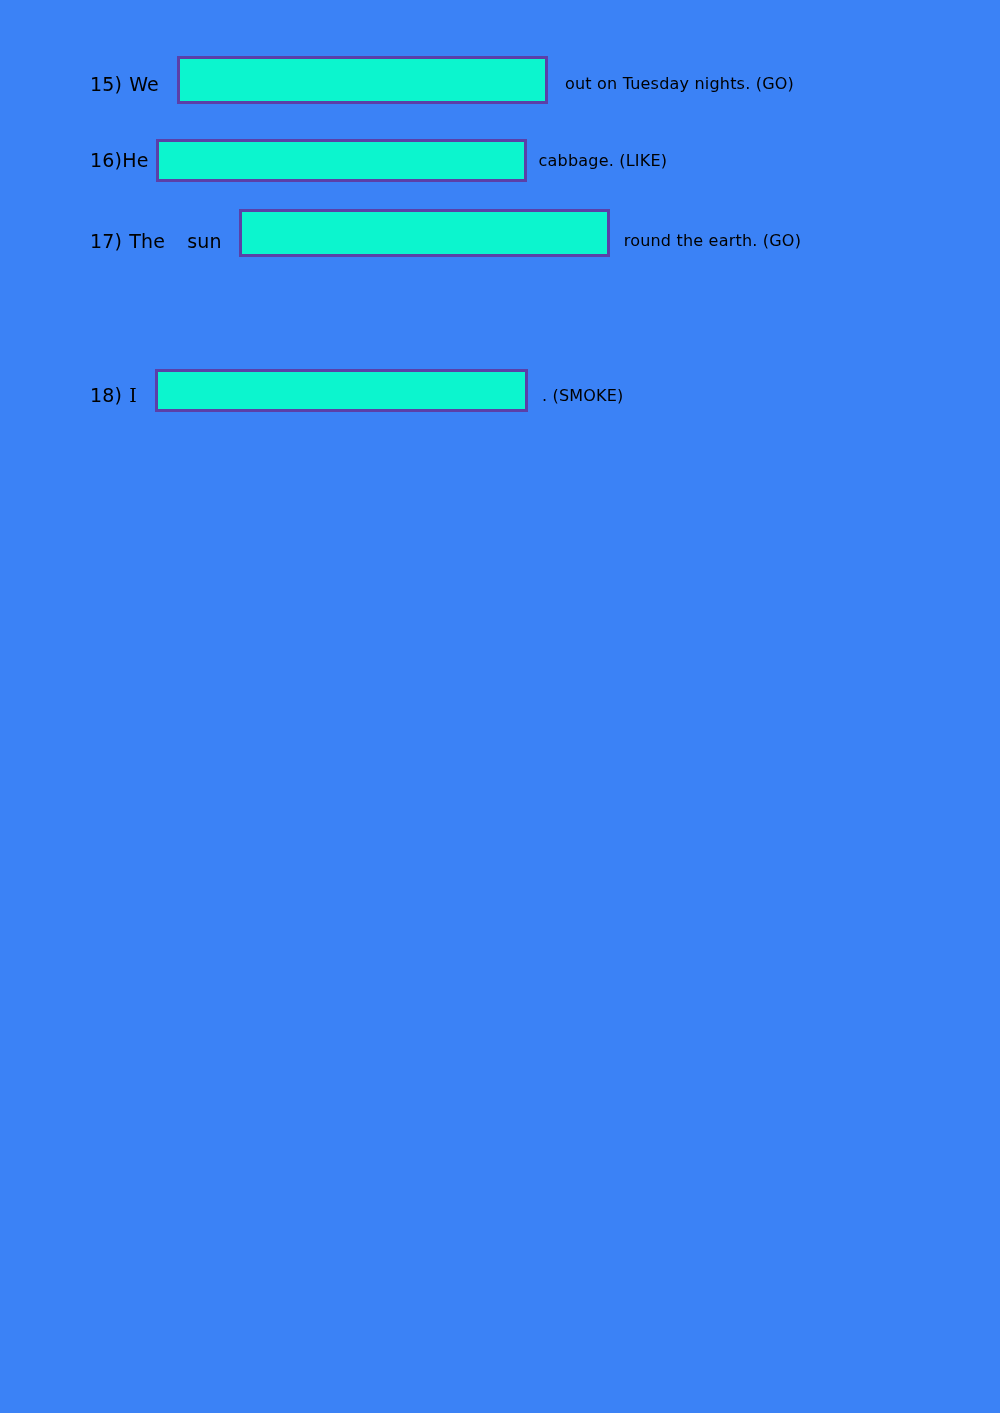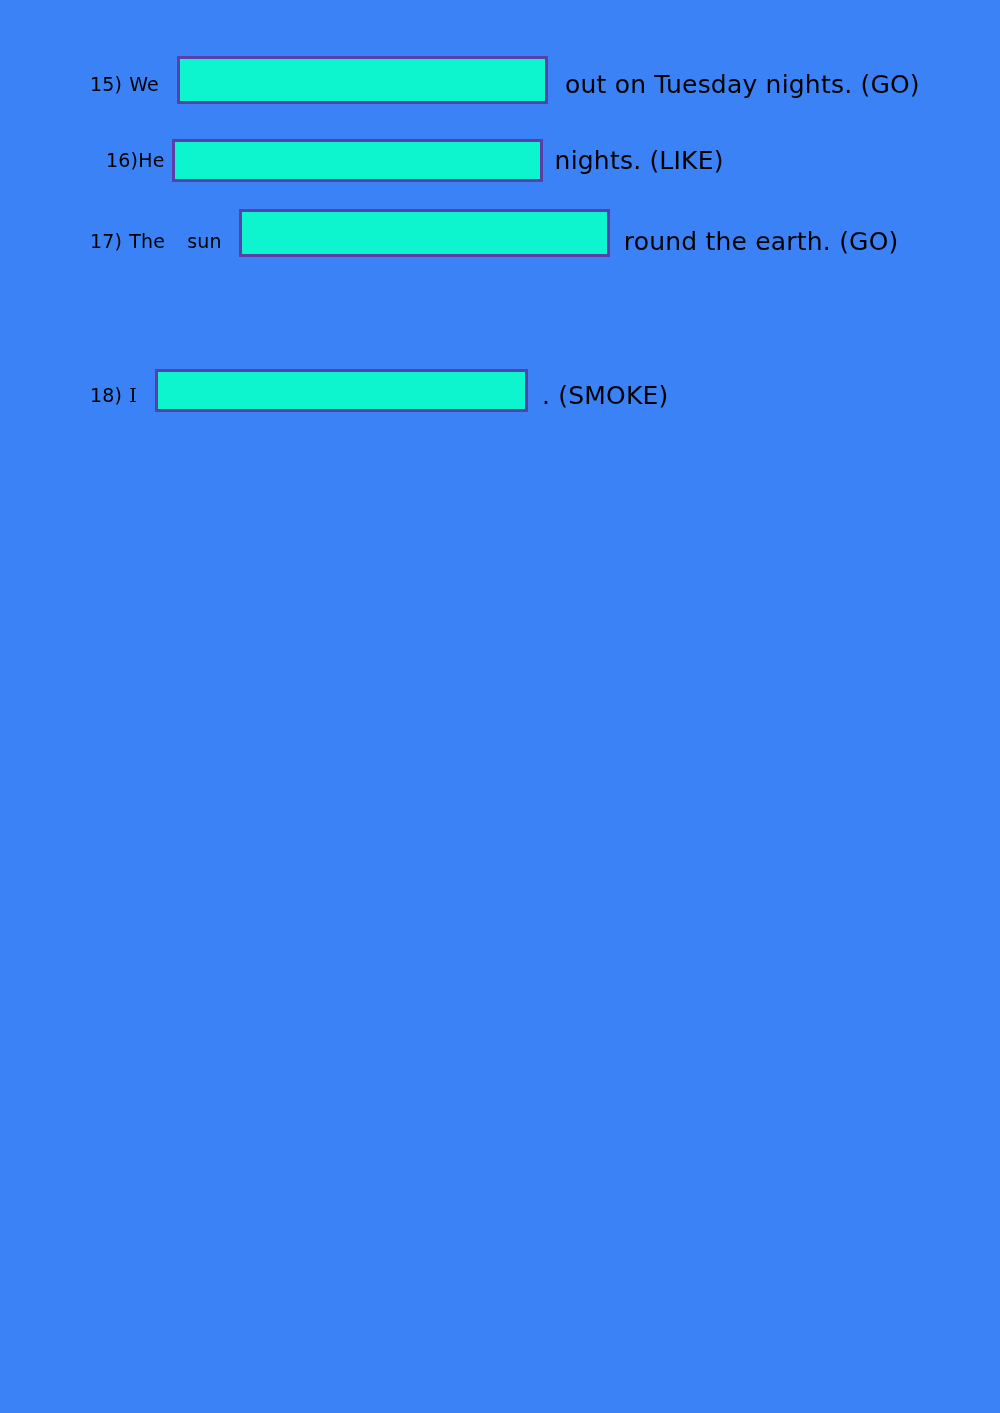--- a/index.html
+++ b/index.html
@@ -56,29 +56,29 @@
     margin: 0;
     font-family: "DejaVu Sans", sans-serif;
     font-size: 17px;
     color: #000000;
     outline: none;
     border-radius: 0;
   }
   .blank-input::placeholder { color: transparent; }
 
   .q-tail {
-    font-size: 25px;
+    font-size: 16px;
     line-height: 1;
     color: #000000;
     letter-spacing: 0.2px;
   }
 
   
   #row-15 { left: 90px;  top: 60px;  }
-  #row-16 { left: 106px;  top: 139px; justify-content: center; }
+  #row-16 { left: 90px;  top: 139px; justify-content: center; }
   #row-17 { left: 90px;  top: 217px; }
   #row-18 { left: 90px;  top: 296px; }
   #row-19 { left: 90px;  top: 374px; }
   #row-20 { left: 90px;  top: 453px; }
 
   #row-15 .blank-input { width: 371px; height: 48px; margin-left: 18px; margin-right: 17px; }
   #row-16 .blank-input { width: 371px; height: 43px; margin-left: 7px;  margin-right: 12px; }
   #row-17 .blank-input { width: 371px; height: 48px; margin-left: 17px; margin-right: 14px; }
   #row-18 .blank-input { width: 368px; height: 43px; margin-left: 16px; margin-right: 15px; }
   #row-19 .blank-input { width: 373px; height: 43px; margin-left: 18px; margin-right: 14px; }
@@ -100,21 +100,21 @@
     <span class="word-gap-sm"></span>
     <span class="q-label">We</span>
     <input class="blank-input" type="text" value="" style="">
     <span class="q-tail">out on Tuesday nights. (GO)</span>
   </div>
 
   <div class="q-row" id="row-16">
     <span class="q-label">16)</span>
     <span class="q-label">He</span>
     <input class="blank-input" type="text" value="" style="">
-    <span class="q-tail">nights. (LIKE)</span>
+    <span class="q-tail">cabbage. (LIKE)</span>
   </div>
 
   <div class="q-row" id="row-17">
     <span class="q-label">17)</span>
     <span class="word-gap-sm"></span>
     <span class="q-label">The</span>
     <span class="word-gap-md"></span>
     <span class="q-label">sun</span>
     <input class="blank-input" type="text" value="" style="">
     <span class="q-tail">round the earth. (GO)</span>

